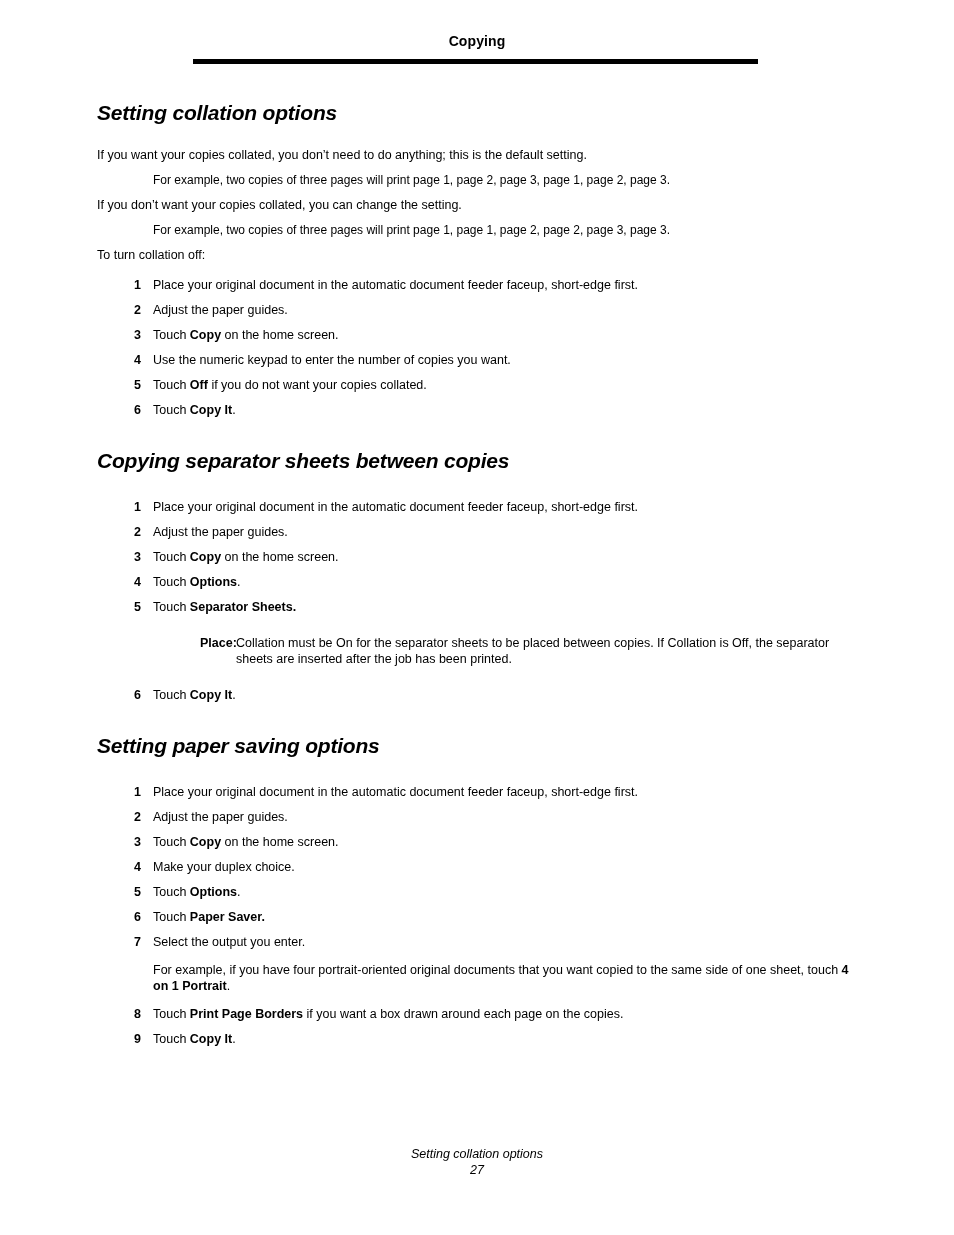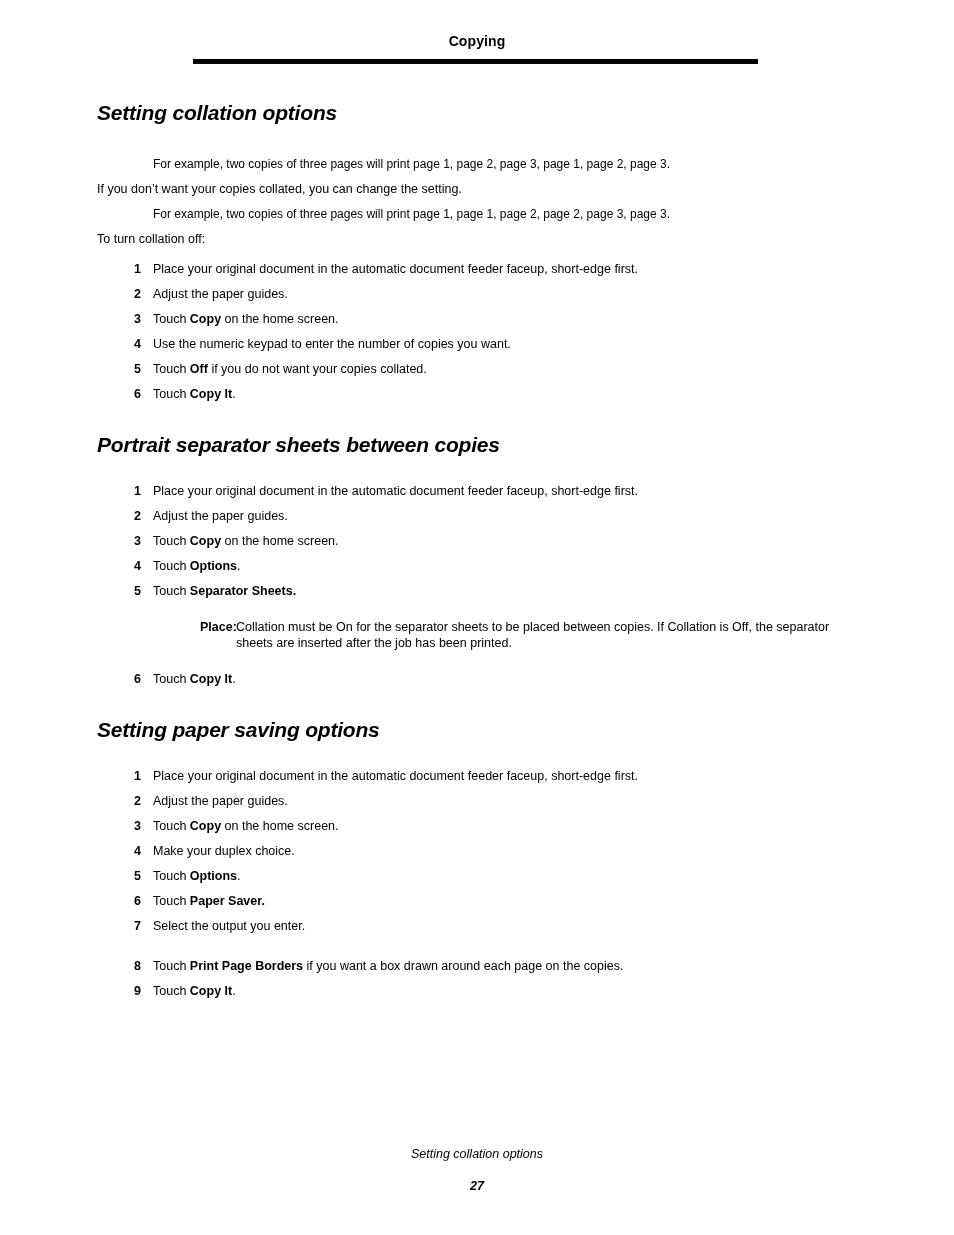--- a/index.html
+++ b/index.html
@@ -149,41 +149,42 @@
   }
   .page-footer .footer-title {
     font-size: 12.5px;
     font-style: italic;
     line-height: 16px;
     display: block;
   }
   .page-footer .footer-pagenum {
     font-size: 12.5px;
     font-style: italic;
-    font-weight: bold;
+    font-weight: normal;
     line-height: 16px;
     display: block;
-    margin-top: 16px;
+    margin-top: 0;
   }
 </style>
 </head>
 <body>
 
 <div class="page">
 
   <div class="page-header">
     <span class="header-title">Copying</span>
   </div>
   <div class="header-rule"></div>
 
   <div class="content">
 
     <h2 class="section-heading">Setting collation options</h2>
     <div class="spacer-22"></div>
 
+    <p class="body-text">If you want your copies collated, you don’t need to do anything; this is the default setting.</p>
     <div class="spacer-9"></div>
     <p class="example-text">For example, two copies of three pages will print page 1, page 2, page 3, page 1, page 2, page 3.</p>
     <div class="spacer-9"></div>
     <p class="body-text">If you don’t want your copies collated, you can change the setting.</p>
     <div class="spacer-9"></div>
     <p class="example-text">For example, two copies of three pages will print page 1, page 1, page 2, page 2, page 3, page 3.</p>
     <div class="spacer-9"></div>
     <p class="body-text">To turn collation off:</p>
 
     <div class="spacer-14"></div>
@@ -209,21 +210,21 @@
         <span class="step-num">5</span>
         <span class="step-text">Touch <b>Off</b> if you do not want your copies collated.</span>
       </li>
       <li class="step">
         <span class="step-num">6</span>
         <span class="step-text">Touch <b>Copy It</b>.</span>
       </li>
     </ol>
 
     <div class="spacer-30"></div>
-    <h2 class="section-heading">Portrait separator sheets between copies</h2>
+    <h2 class="section-heading">Copying separator sheets between copies</h2>
     <div class="spacer-26"></div>
 
     <ol class="steps">
       <li class="step">
         <span class="step-num">1</span>
         <span class="step-text">Place your original document in the automatic document feeder faceup, short-edge first.</span>
       </li>
       <li class="step">
         <span class="step-num">2</span>
         <span class="step-text">Adjust the paper guides.</span>
@@ -285,20 +286,21 @@
         <span class="step-num">6</span>
         <span class="step-text">Touch <b>Paper Saver.</b></span>
       </li>
       <li class="step">
         <span class="step-num">7</span>
         <span class="step-text">Select the output you enter.</span>
       </li>
     </ol>
 
     <div class="spacer-12"></div>
+    <p class="step-para">For example, if you have four portrait-oriented original documents that you want copied to the same side of one sheet, touch <b>4 on 1 Portrait</b>.</p>
     <div class="spacer-12"></div>
 
     <ol class="steps">
       <li class="step">
         <span class="step-num">8</span>
         <span class="step-text">Touch <b>Print Page Borders</b> if you want a box drawn around each page on the copies.</span>
       </li>
       <li class="step">
         <span class="step-num">9</span>
         <span class="step-text">Touch <b>Copy It</b>.</span>

